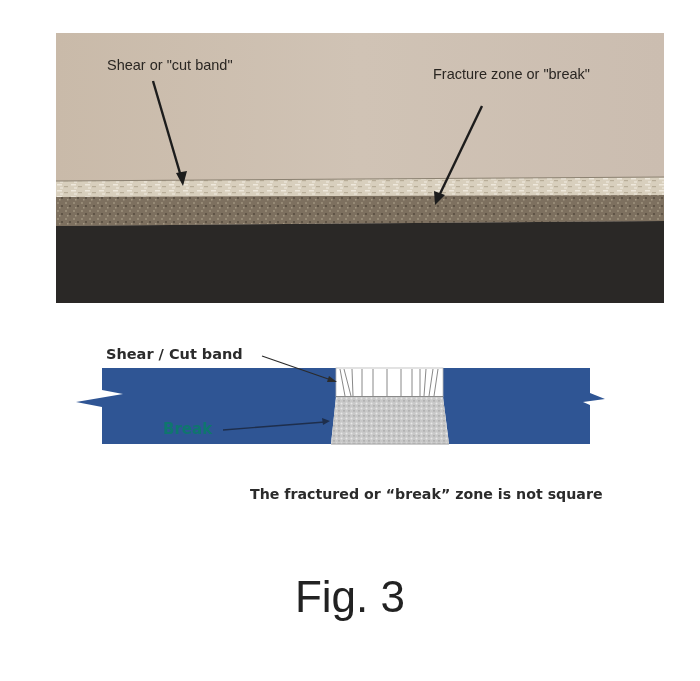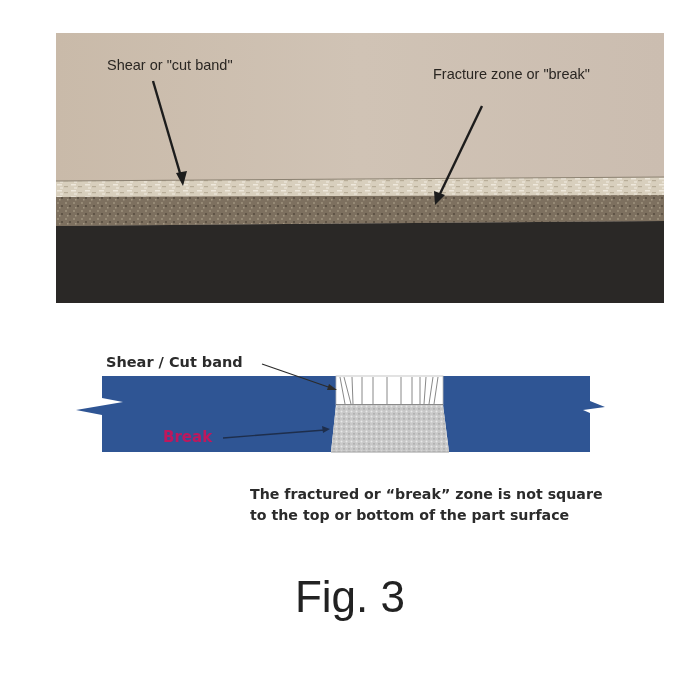--- a/index.html
+++ b/index.html
@@ -1,20 +1,20 @@
 <!DOCTYPE html>
 <html><head>
 <meta charset="utf-8">
 <style>
   html, body { margin: 0; padding: 0; background: #ffffff; }
   body { width: 700px; height: 681px; position: relative; overflow: hidden; font-family: "DejaVu Sans", sans-serif; }
   .photo { position: absolute; left: 56px; top: 33px; width: 608px; height: 270px; overflow: hidden; background: #cdbfb0; }
   .photo svg { position: absolute; left: 0; top: 0; }
   .photo-label { position: absolute; font-family: "Liberation Sans", sans-serif; font-size: 14.5px; color: #2a2622; white-space: nowrap; }
-  .diagram { position: absolute; left: 0; top: 340px; width: 700px; height: 130px; }
+  .diagram { position: absolute; left: 0; top: 332px; width: 700px; height: 130px; }
   .diagram svg { position: absolute; left: 0; top: 0; }
   .diag-label { position: absolute; font-family: "DejaVu Sans", sans-serif; font-weight: bold; white-space: nowrap; }
   .caption { position: absolute; left: 250px; top: 484px; font-family: "DejaVu Sans", sans-serif; font-weight: bold; font-size: 14.2px; line-height: 21px; color: #2b2b2b; white-space: nowrap; }
   .fig-title { position: absolute; left: 0; width: 700px; top: 572px; text-align: center; font-family: "Liberation Sans", sans-serif; font-weight: normal; font-size: 44px; color: #222222; }
 </style>
 </head>
 <body>
 
 <div class="photo">
   <svg width="608" height="270" viewBox="0 0 608 270">
@@ -88,21 +88,20 @@
 
     <polygon points="336,65 443,65 449,112 331,112" fill="url(#dots)"></polygon>
     <line x1="331" y1="112" x2="449" y2="112" stroke="#9a9a9a" stroke-width="1"></line>
 
     <line x1="262" y1="24" x2="334" y2="49" stroke="#2b2b2b" stroke-width="1.2"></line>
     <polygon points="337,50 329,44 327,50" fill="#2b2b2b"></polygon>
     <line x1="223" y1="98" x2="325" y2="90" stroke="#1e2e4c" stroke-width="1.4"></line>
     <polygon points="330,89 322,86 323,93" fill="#1e2e4c"></polygon>
   </svg>
   <span class="diag-label" style="left:106px; top:14px; font-size:14.5px; color:#2b2b2b;">Shear / Cut band</span>
-  <span class="diag-label" style="left:163px; top:88px; font-size:15px; color:#be185d;">Break</span>
+  <span class="diag-label" style="left:163px; top:88px; font-size:15px; color:#0f766e;">Break</span>
 </div>
 
 <div class="caption">
   <div>The fractured or “break” zone is not square</div>
-  <div>to the top or bottom of the part surface</div>
 </div>
 
 <div class="fig-title">Fig. 3</div>
 
 </body></html>

